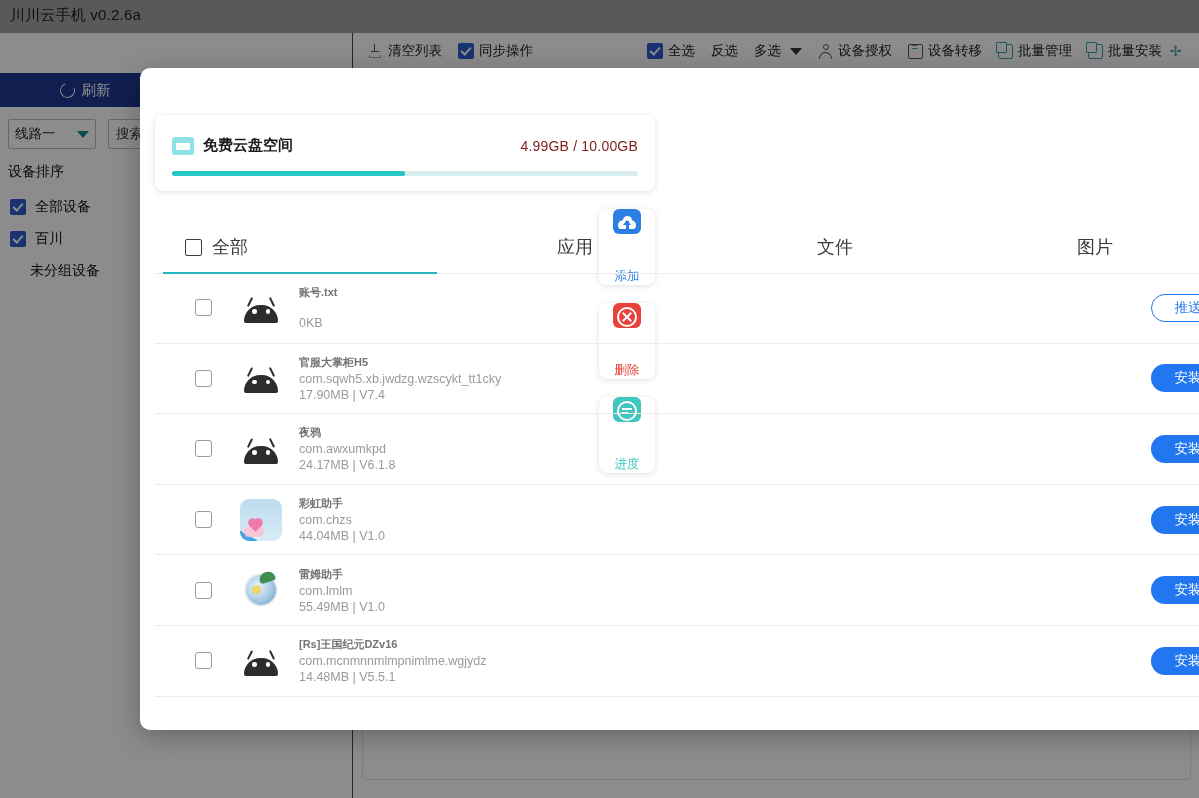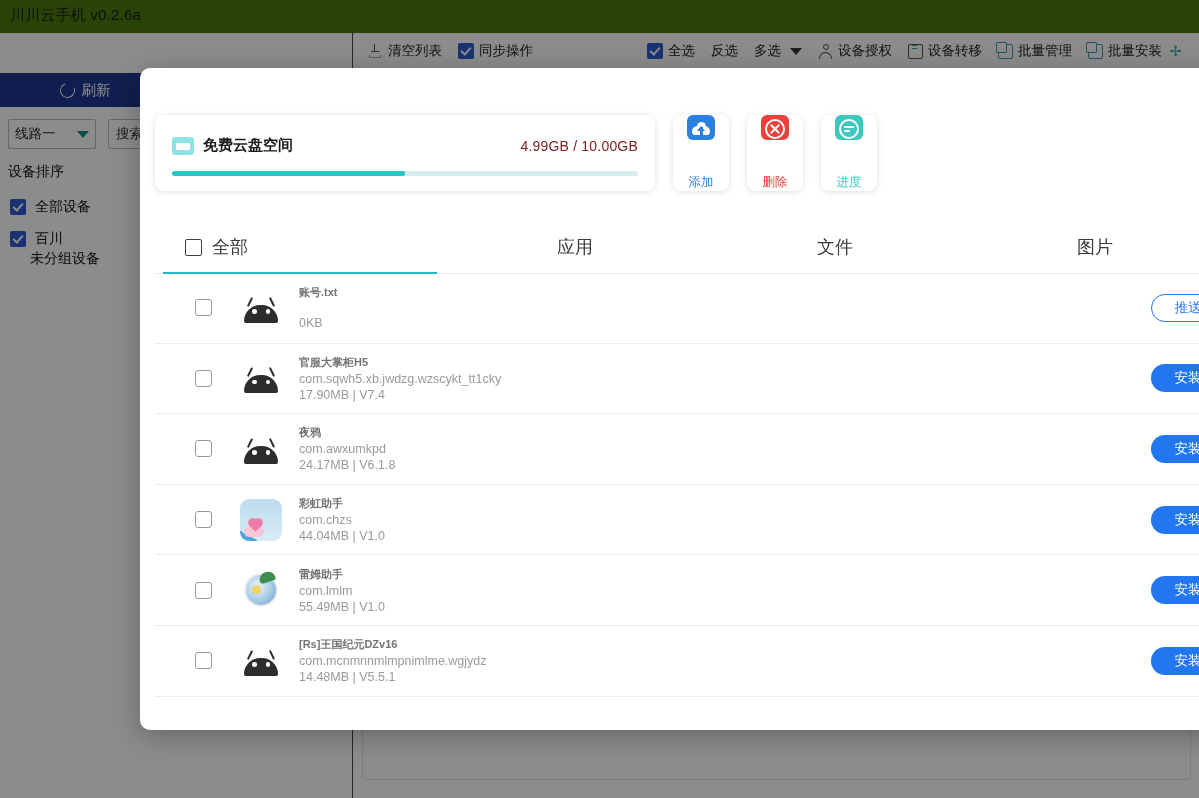--- a/index.html
+++ b/index.html
@@ -8,21 +8,21 @@
     font-family:"Liberation Sans","DejaVu Sans",sans-serif;
     background:#fff;overflow:hidden;position:relative;
     -webkit-font-smoothing:antialiased;
   }
 
   
   #app-bg{position:absolute;inset:0;background:#ffffff;}
 
   .titlebar{
     position:absolute;left:0;top:0;width:1199px;height:33px;
-    background:#4d7c0f;border-bottom:1px solid #dcdcdc;
+    background:#a3a3a3;border-bottom:1px solid #dcdcdc;
   }
   .titlebar .title{
     position:absolute;left:10px;top:6px;font-size:15px;color:#1b1b1b;
     letter-spacing:.2px;
   }
 
   
   .left-panel{position:absolute;left:0;top:33px;width:353px;height:765px;background:#fff;
               border-right:1px solid #4a4a4a;box-sizing:border-box;}
   .blue-bar{
@@ -103,21 +103,21 @@
   
   #overlay{position:absolute;inset:0;background:rgba(0,0,0,0.45);}
 
   
   #modal{
     position:absolute;left:140px;top:68px;width:1100px;height:662px;
     background:#fff;border-radius:10px;box-shadow:0 6px 28px rgba(0,0,0,.28);
     overflow:hidden;
   }
 
-  .quota-row{position:absolute;left:15px;top:47px;display:flex;align-items:flex-end;gap:18px;}
+  .quota-row{position:absolute;left:15px;top:47px;display:flex;align-items:flex-end;gap:18px;flex-direction:column;}
   .quota-card{
     width:500px;height:76px;background:#fff;border-radius:8px;
     box-shadow:0 1px 6px rgba(0,0,0,.13);position:relative;box-sizing:border-box;
   }
   .quota-head{position:absolute;left:17px;top:21px;right:17px;display:flex;align-items:center;}
   .folder-icon{
     width:22px;height:18px;background:#8fe3e6;border-radius:3px;position:relative;flex:0 0 auto;
   }
   .folder-icon::before{content:"";position:absolute;left:4px;top:6px;width:14px;height:7px;
       background:#fff;border-radius:1px;}
@@ -269,21 +269,21 @@
     <div class="sort-label">设备排序</div>
 
     <div class="dev-item" style="left:10px;top:165px;">
       <span class="cb-blue"></span>
       <span>全部设备</span>
     </div>
     <div class="dev-item" style="left:10px;top:197px;">
       <span class="cb-blue"></span>
       <span>百川</span>
     </div>
-    <div class="dev-item" style="left:30px;top:217px;">
+    <div class="dev-item" style="left:30px;top:229px;">
       <span>未分组设备</span>
     </div>
   </div>
 
   <div class="topbar">
     <div class="tb-item" style="margin-left:14px;">
       <span class="tb-icon broom"></span>
       <span>清空列表</span>
     </div>
     <div class="tb-item">

